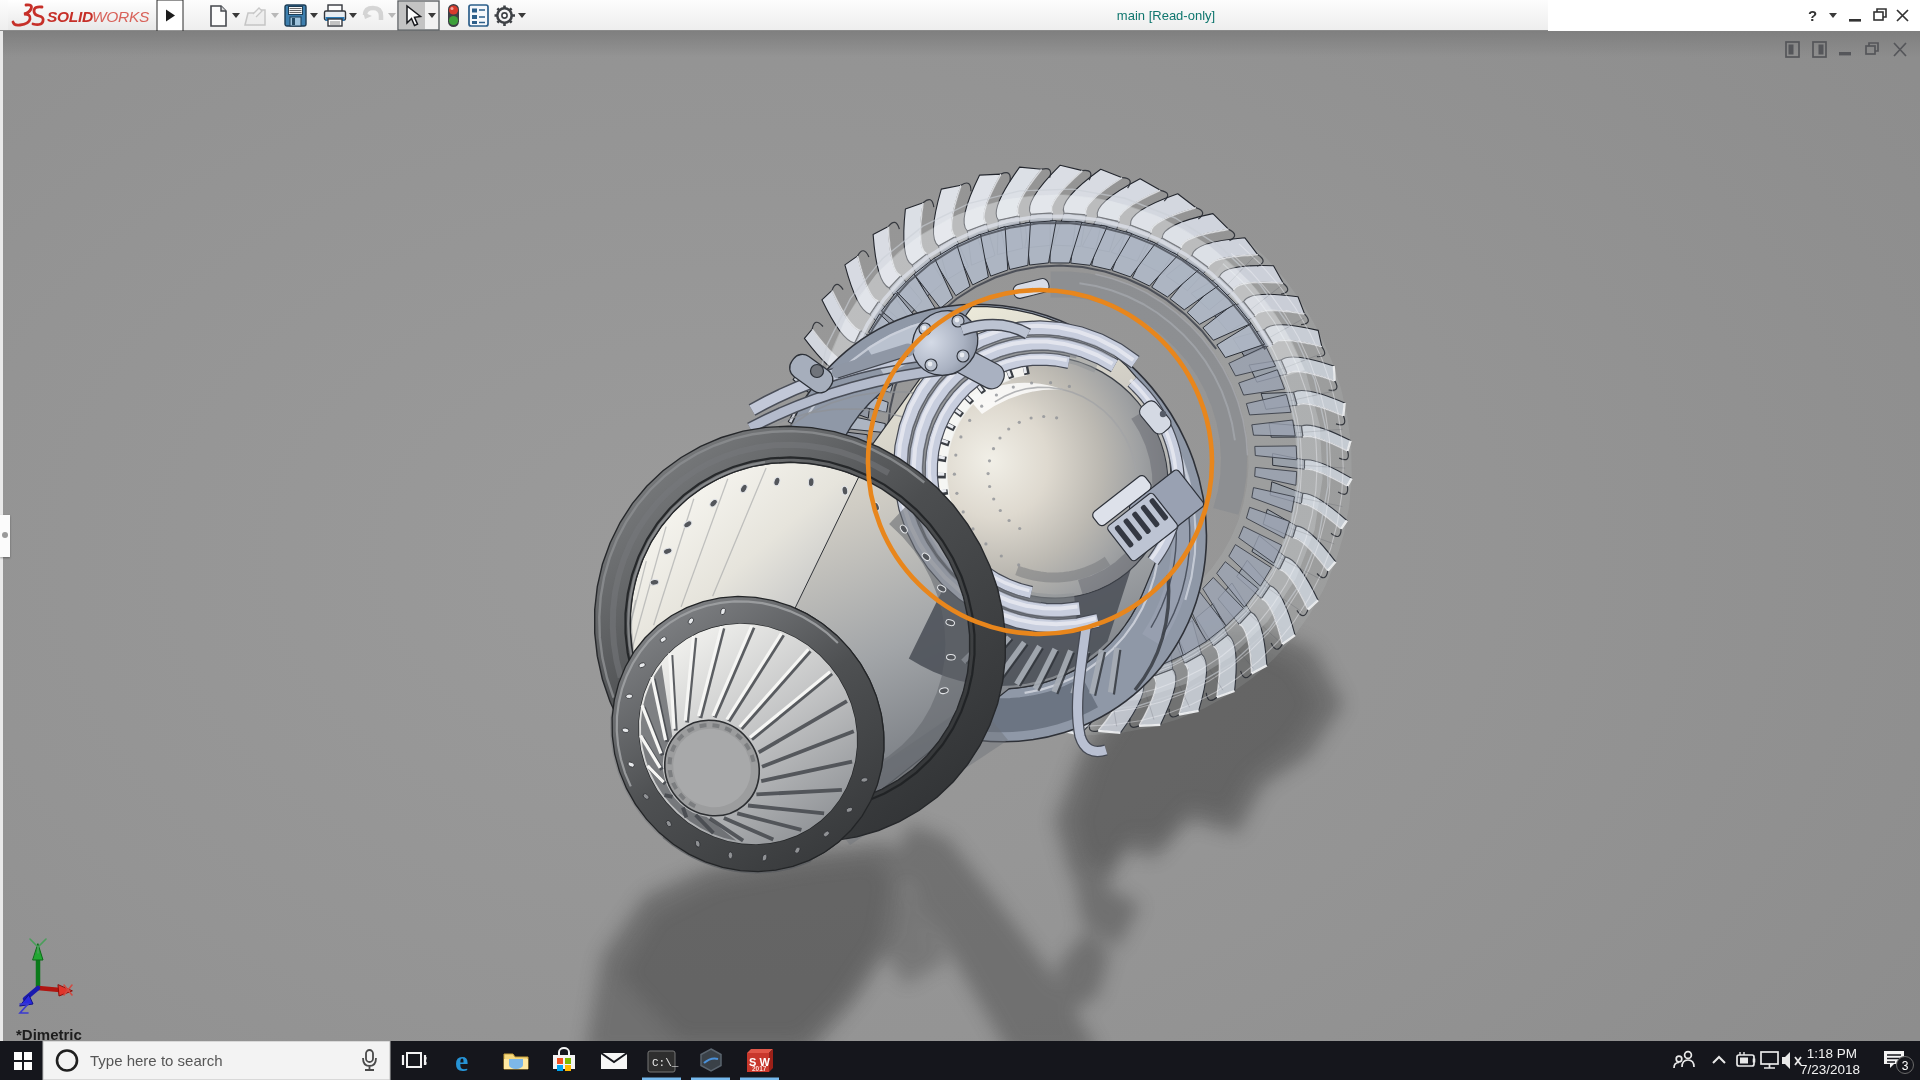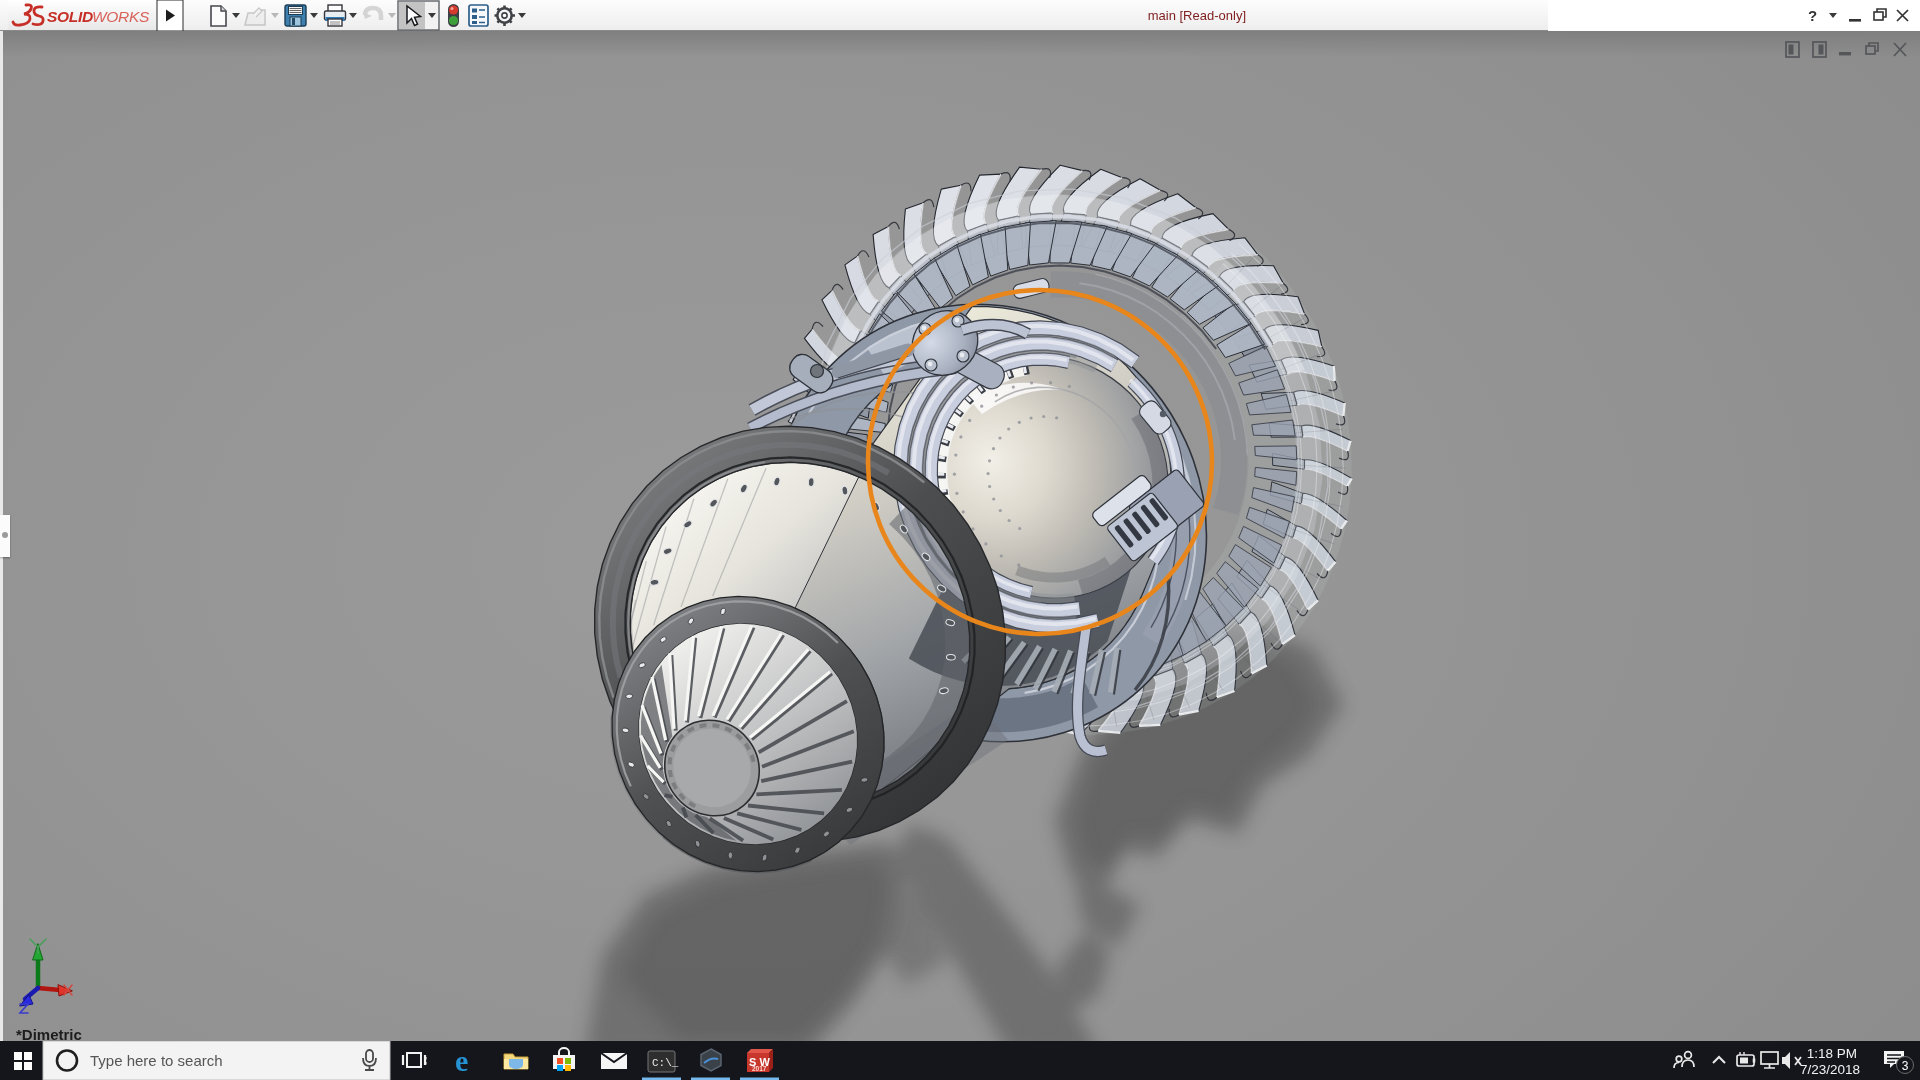--- a/index.html
+++ b/index.html
@@ -3,21 +3,21 @@
 *{margin:0;padding:0;box-sizing:border-box}
 html,body{width:1920px;height:1080px;overflow:hidden;font-family:"Liberation Sans",sans-serif}
 #titlebar{position:absolute;left:0;top:0;width:1548px;height:31px;background:linear-gradient(#fdfdfd,#eeeeee);border-bottom:1px solid #8a8a8a}
 #vp{position:absolute;left:0;top:31px;width:1920px;height:1010px;background:
  radial-gradient(ellipse 1400px 900px at 38% 52%, #9b9b9b 0%, #949494 55%, #8d8d8d 100%)}
 #vp:before{content:"";position:absolute;left:0;top:0;width:100%;height:26px;background:linear-gradient(#7f7f7f,rgba(140,140,140,0))}
 #leftsliver{position:absolute;left:0;top:31px;width:3px;height:1010px;background:#e9e9e9}
 #lefttab{position:absolute;left:0;top:515px;width:10px;height:42px;background:#fbfbfb;box-shadow:0 1px 2px rgba(0,0,0,.35)}
 #lefttab i{position:absolute;left:2px;top:17px;width:6px;height:6px;border-radius:50%;background:#9a9a9a;display:block}
 #taskbar{position:absolute;left:0;top:1041px;width:1920px;height:47px;background:#15161c}
-#title{position:absolute;top:8px;left:1086px;width:160px;text-align:right;font-size:13px;color:#7f1d1d}
+#title{position:absolute;top:8px;left:1086px;width:160px;text-align:center;font-size:13px;color:#0f766e}
 svg{display:block}
 </style></head><body>
 <div id="vp"></div>
 <svg width="1920" height="1041" viewBox="0 0 1920 1041" style="position:absolute;left:0;top:0">
     <defs>
 <filter id="blur9" x="-25%" y="-25%" width="150%" height="150%">
         <feGaussianBlur stdDeviation="9"></feGaussianBlur>
       </filter>
 <radialGradient id="chrome" cx="0.36" cy="0.30" r="0.95">
 <stop offset="0" stop-color="#f1efe7"></stop>

